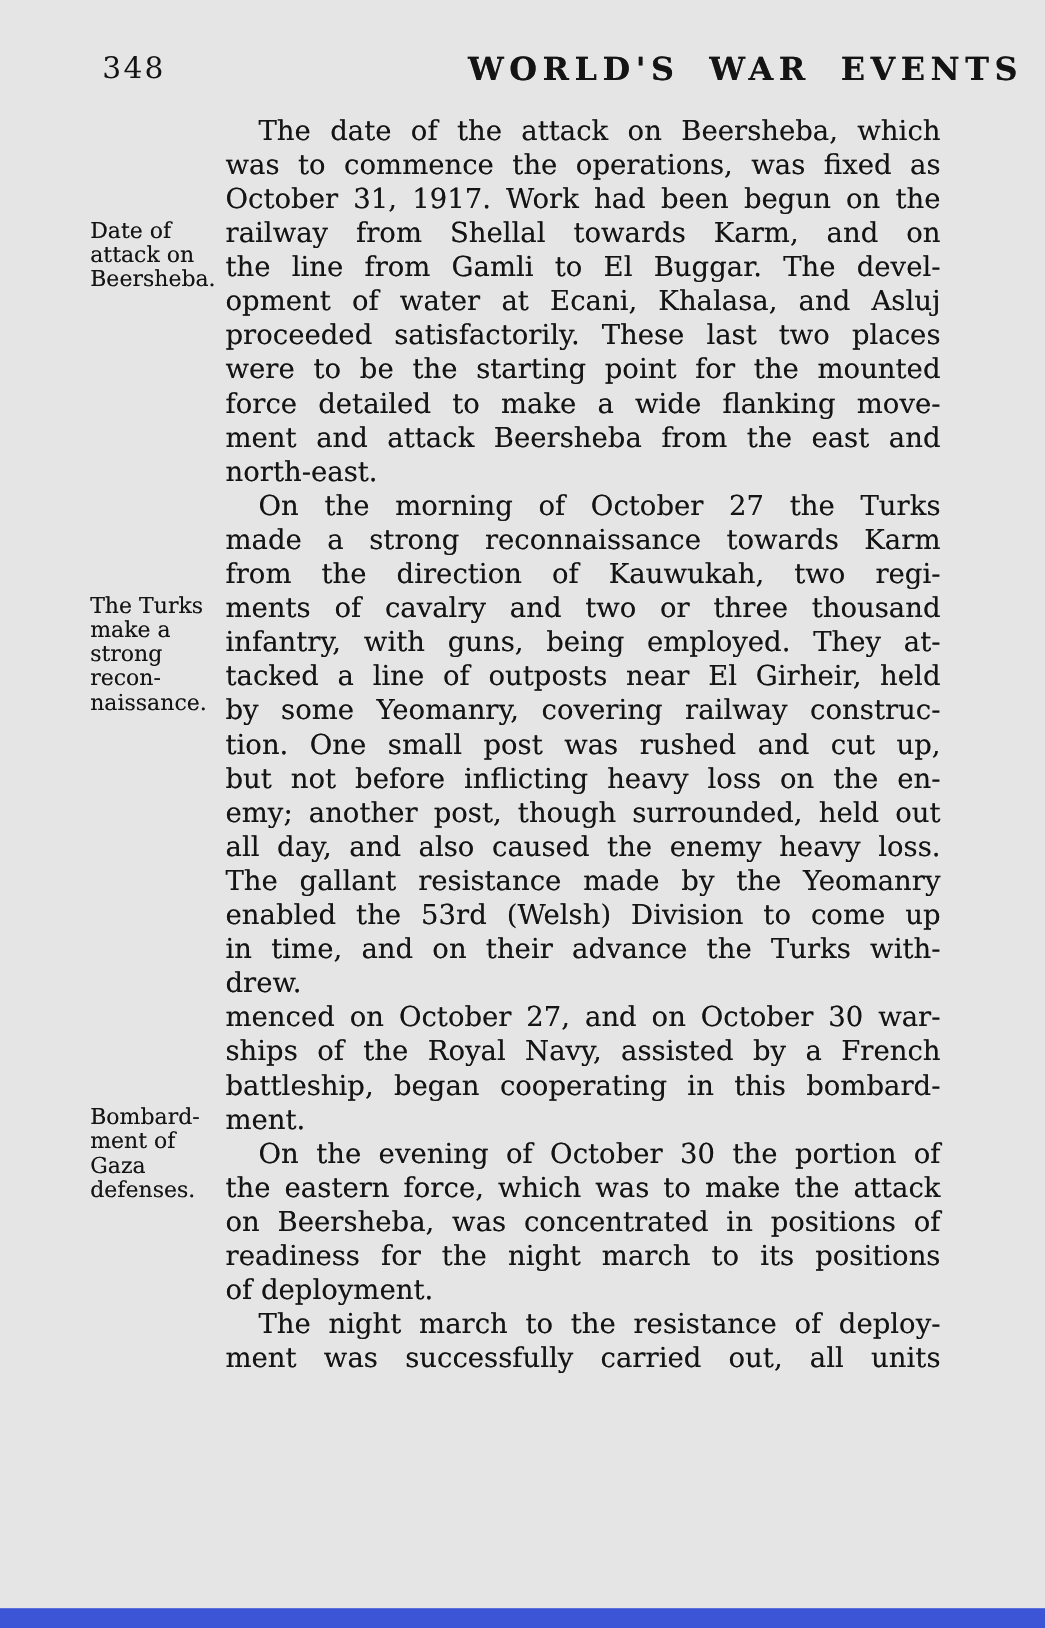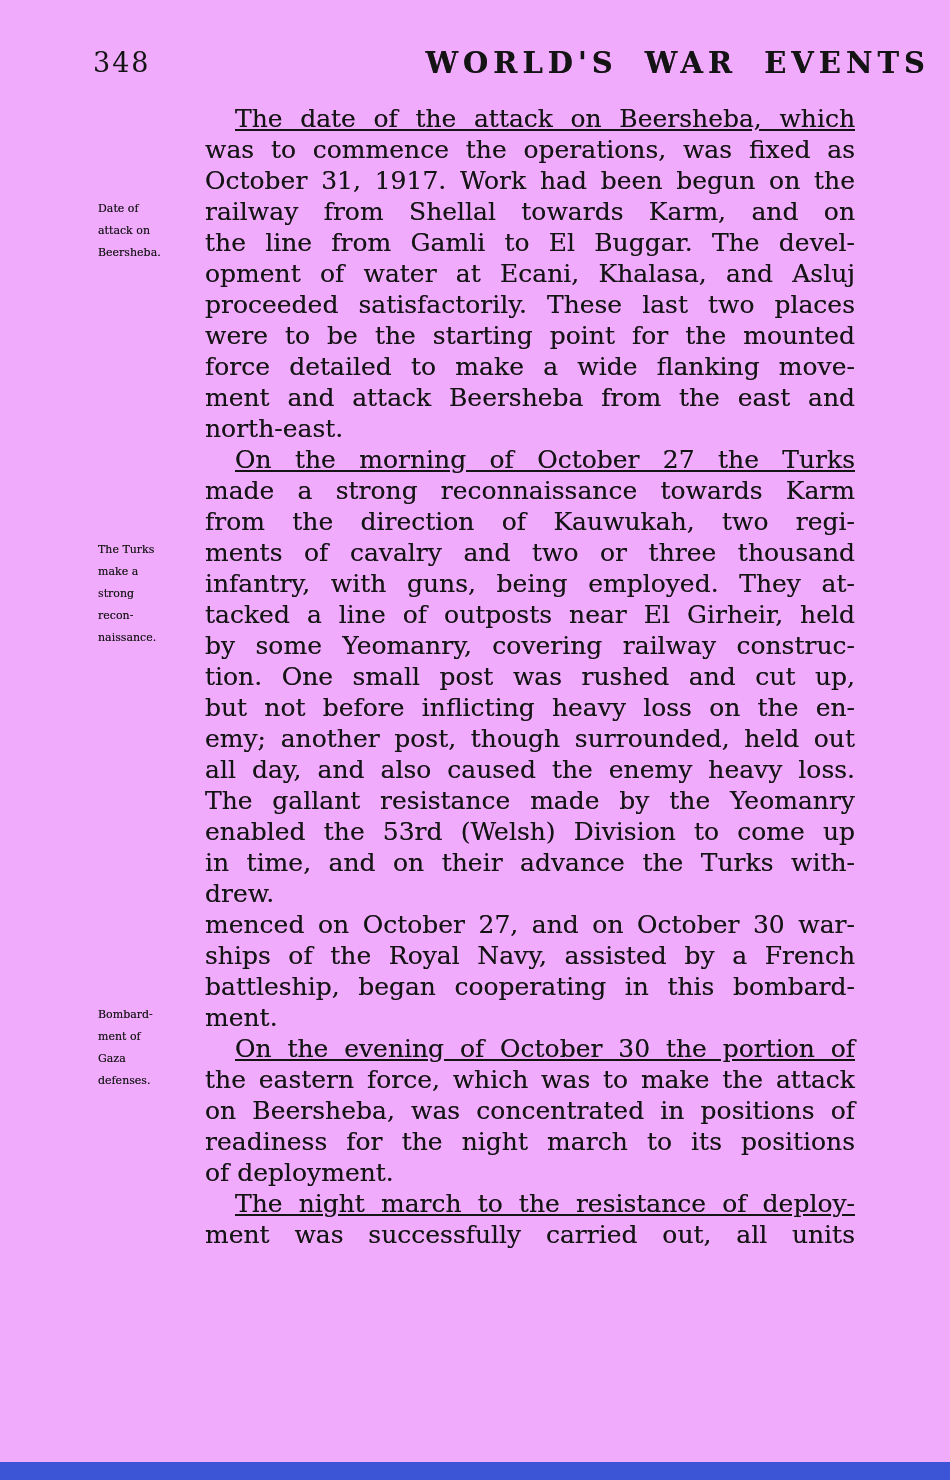--- a/index.html
+++ b/index.html
@@ -1,19 +1,19 @@
 <!DOCTYPE html>
 <html><head>
 <meta charset="utf-8">
 <style>
   html,body{margin:0;padding:0;}
   .page{
     position:relative;
     width:950px;height:1480px;
-    background:#f0abfc;
+    background:#e5e5e5;
     overflow:hidden;
     font-family:"DejaVu Serif", serif;
     color:#141414;
   }
   
   .runhead{position:absolute;top:46px;left:0;width:950px;height:36px;}
   .pagenum{
     position:absolute;left:93px;top:2px;
     font-size:27px;line-height:30px;letter-spacing:2px;
   }
@@ -29,25 +29,25 @@
     position:absolute;left:205px;top:103px;width:650px;
   }
   .para{margin:0;padding:0;}
   .line{
     height:31px;line-height:31px;
     font-size:25px;
     white-space:normal;
     text-shadow:0 0 0.5px rgba(0,0,0,.5);
   }
   .line.just{text-align:justify;text-align-last:justify;}
-  .line.indent{text-indent:30px;text-decoration:underline;}
+  .line.indent{text-indent:30px;}
   
   .sidenote{
-    position:absolute;left:98px;width:106px;
-    font-size:11px;line-height:22px;
+    position:absolute;left:82px;width:106px;
+    font-size:20px;line-height:22px;
     text-shadow:0 0 0.4px rgba(0,0,0,.5);
   }
   
   .bottom-bar{
     position:absolute;left:0;right:0;bottom:0;height:18px;
   }
 </style>
 </head>
 <body>
 

